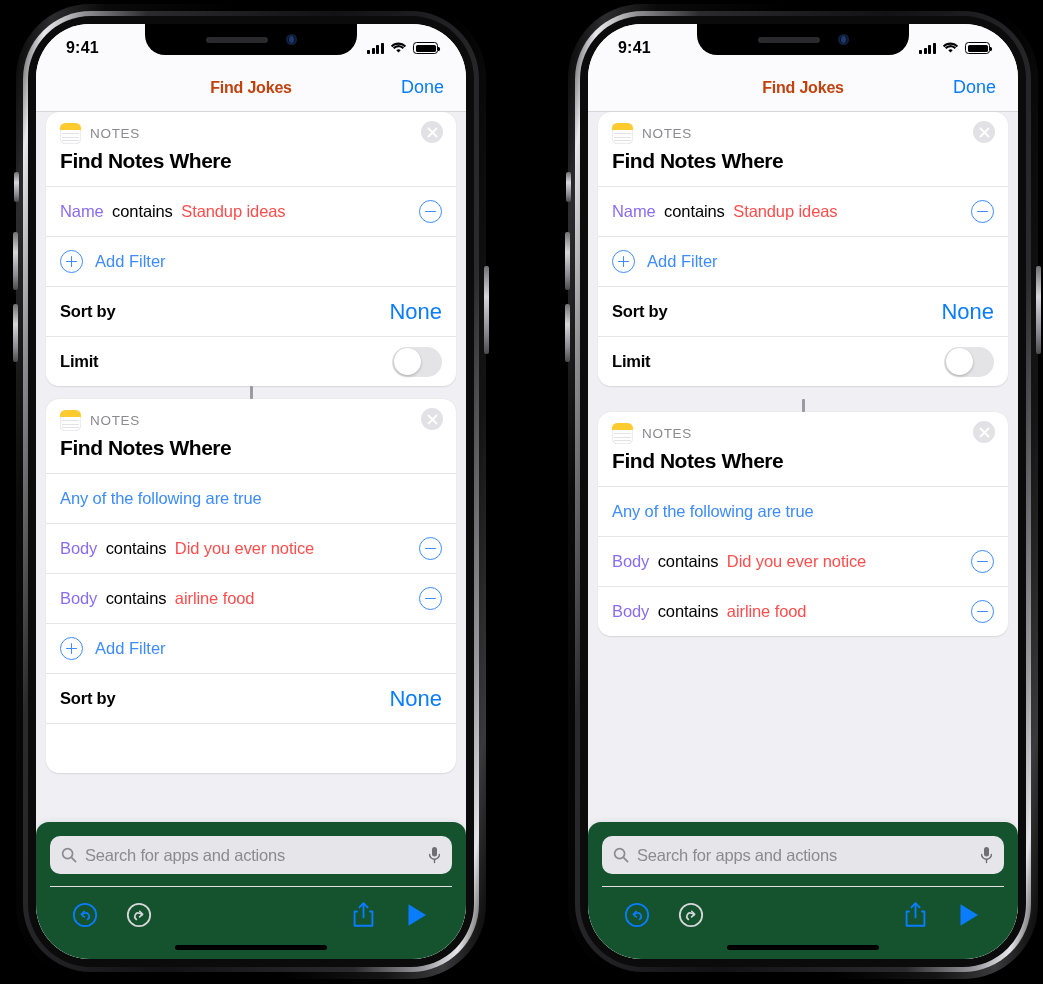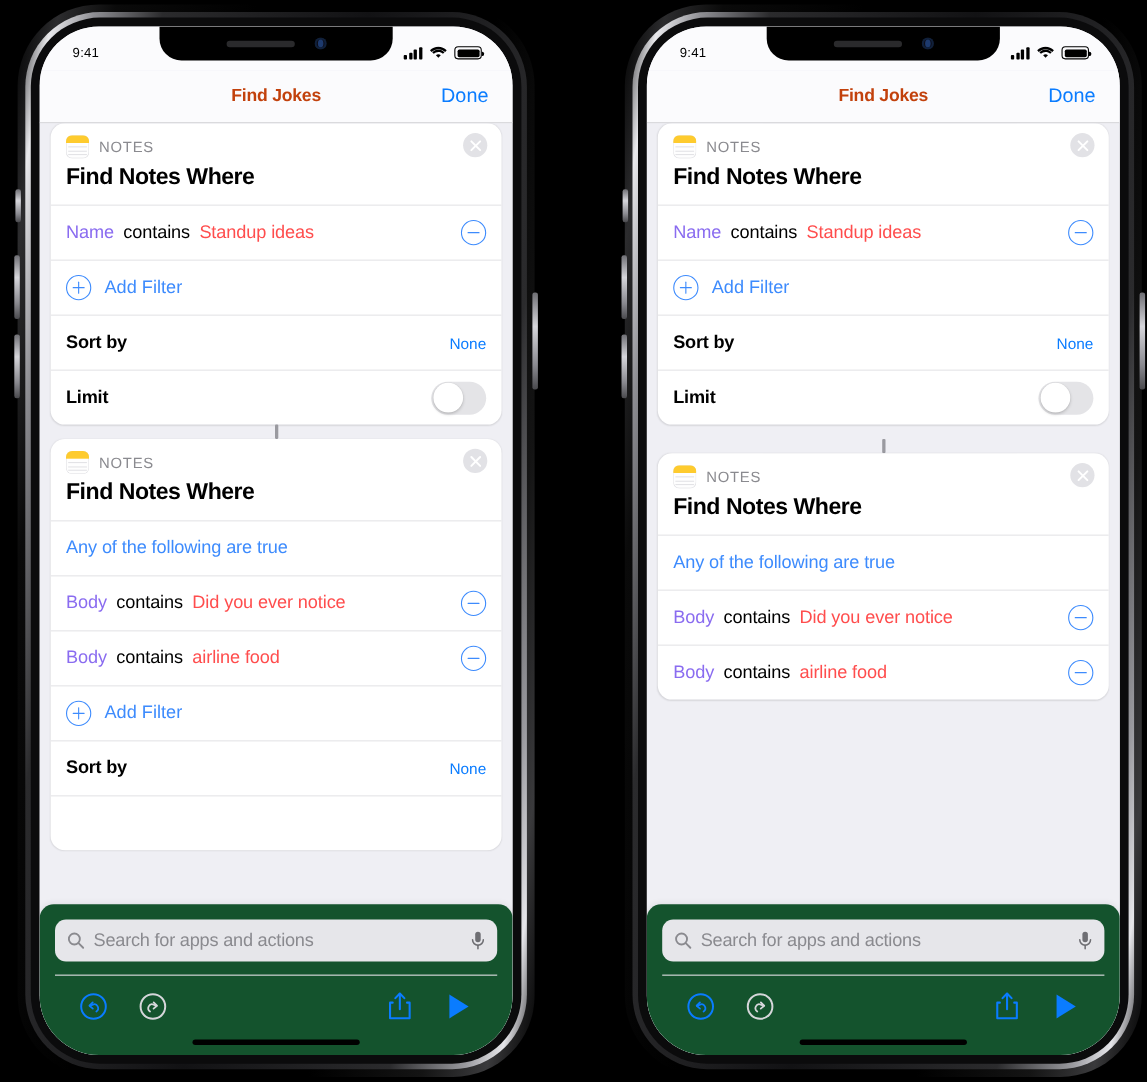--- a/index.html
+++ b/index.html
@@ -60,21 +60,21 @@
                box-shadow: inset 0 0 0 2px #10203a; position: relative; }
   .front-cam::after { content:""; position:absolute; left:3px; top:2px; width:5px; height:7px;
                border-radius:50%; background:#1d3a6e; }
 
   
   .statusbar {
     position: absolute; top: 0; left: 0; right: 0; height: 40px;
     display: flex; align-items: center; justify-content: space-between;
     padding: 8px 28px 0 30px; background: #fbfbfd; z-index: 30;
   }
-  .sb-time { font-size: 12px; font-weight: 400; color: #000; letter-spacing: .2px; }
+  .sb-time { font-size: 16px; font-weight: 700; color: #000; letter-spacing: .2px; }
   .sb-right { display: flex; align-items: center; gap: 6px; }
   .bars { display: flex; align-items: flex-end; gap: 1.7px; height: 11px; }
   .bars i { display: block; width: 3px; background: #000; border-radius: .8px; }
   .bars i:nth-child(1){height:4px} .bars i:nth-child(2){height:6px}
   .bars i:nth-child(3){height:8.5px} .bars i:nth-child(4){height:11px}
   .batt { width: 25px; height: 12px; border: 1.6px solid #000; border-radius: 3.5px; padding: 1.5px; position: relative; }
   .batt::after { content:""; position:absolute; right:-3.2px; top:3.6px; width:2px; height:4px;
                  background:#000; border-radius:0 1.5px 1.5px 0; }
   .batt i { display:block; width:100%; height:100%; background:#000; border-radius:1.6px; }
 
@@ -115,21 +115,21 @@
   }
   .card-title { padding: 3px 14px 13px 14px; font-size: 21px; font-weight: 700; color: #000; letter-spacing: -.45px; }
 
   
   .row {
     position: relative; min-height: 50px; padding: 0 14px;
     display: flex; align-items: center; border-top: .5px solid #e4e4e7;
     font-size: 16.5px;
   }
   .row .label { color: #000; font-weight: 600; letter-spacing: -.2px; }
-  .row .value-blue { margin-left: auto; color: #0a7cff; font-size: 14px; }
+  .row .value-blue { margin-left: auto; color: #0a7cff; font-size: 22px; }
   .crit-attr { color: #8a6cf0; }
   .crit-op   { color: #000; font-weight: 400; }
   .crit-val  { color: #ff4d4d; }
   .crit-text { letter-spacing: -.1px; }
   .minus-btn {
     position: absolute; right: 14px; width: 23px; height: 23px; border-radius: 50%;
     border: 1.6px solid #3d8bfd; display: flex; align-items: center; justify-content: center;
   }
   .minus-btn .bar { width: 11px; height: 1.8px; background: #3d8bfd; border-radius: 1px; }
   .plus-btn {

